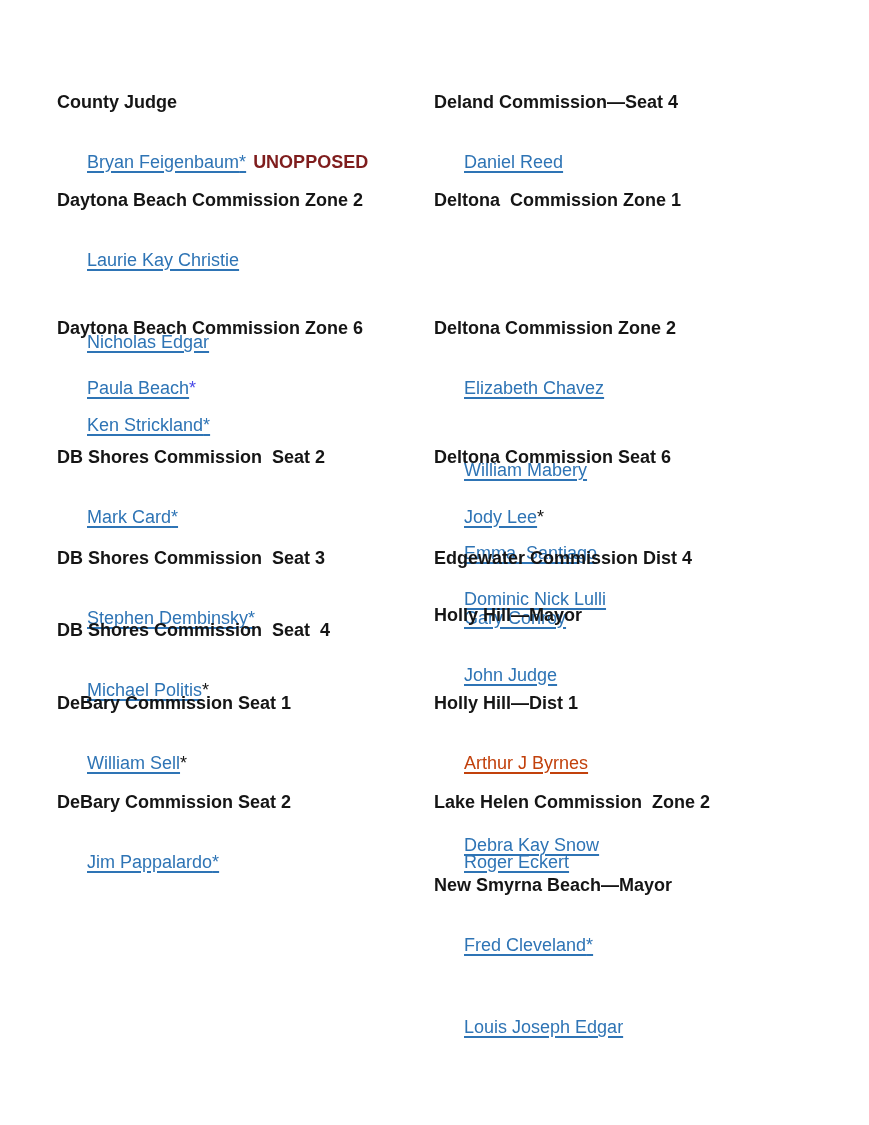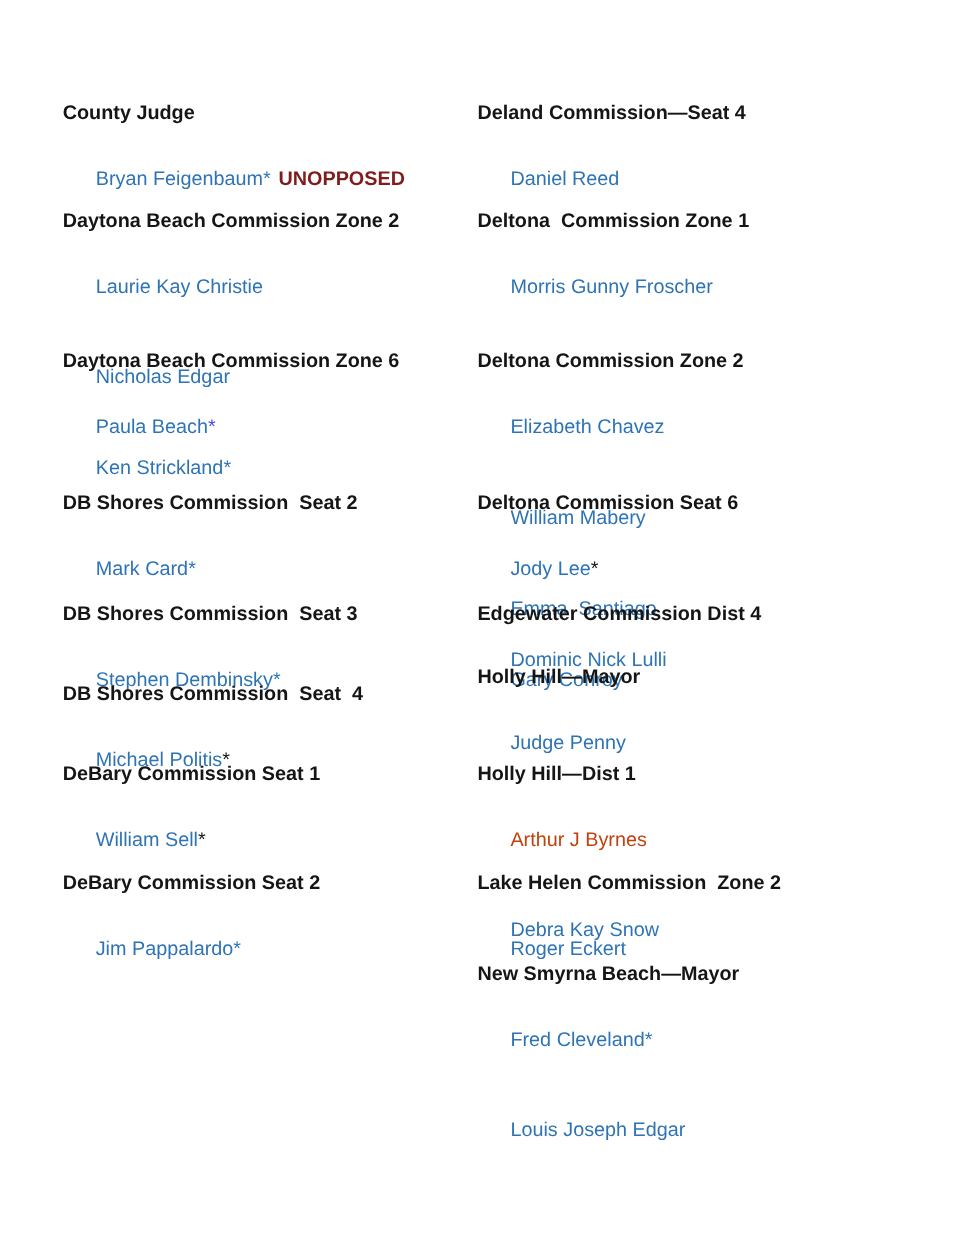--- a/index.html
+++ b/index.html
@@ -23,20 +23,21 @@
     margin: 0 0 8px 0;
   }
   .candidate {
     font-size: 18px;
     line-height: 27.5px;
     white-space: pre-wrap;
     color: #151515;
   }
   a.candidate-link {
     color: #2e74b5;
+    text-decoration: underline;
     text-decoration-thickness: 1.5px;
     text-underline-offset: 3px;
     cursor: pointer;
   }
   a.candidate-link.visited { color: #c2410c; }
   .ast-outside {
     font-size: 18px;
     text-decoration: none;
     display: inline;
   }
@@ -117,23 +118,20 @@
 
   <div class="race col-right" style="top:91px">
     <div class="race-title">Deland Commission—Seat 4</div>
     <div class="candidate">
       <a class="candidate-link"><span>Daniel Reed</span></a>
     </div>
   </div>
 
   <div class="race col-right" style="top:189px">
     <div class="race-title">Deltona  Commission Zone 1</div>
-    <div class="candidate" style="margin-top:3px">
-      <a class="candidate-link"><span>Morris Gunny Froscher</span></a>
-    </div>
   </div>
 
   <div class="race col-right" style="top:317px">
     <div class="race-title">Deltona Commission Zone 2</div>
     <div class="candidate">
       <a class="candidate-link"><span>Elizabeth Chavez</span></a>
     </div>
     <div class="candidate">
       <a class="candidate-link"><span>William Mabery</span></a>
     </div>
@@ -155,21 +153,21 @@
   <div class="race col-right" style="top:547px">
     <div class="race-title">Edgewater Commission Dist 4</div>
     <div class="candidate">
       <a class="candidate-link"><span>Gary Conroy</span></a>
     </div>
   </div>
 
   <div class="race col-right" style="top:604px">
     <div class="race-title">Holly Hill—Mayor</div>
     <div class="candidate">
-      <a class="candidate-link"><span>Judge Penny</span></a>
+      <a class="candidate-link"><span>John Judge</span></a>
     </div>
   </div>
 
   <div class="race col-right" style="top:692px">
     <div class="race-title">Holly Hill—Dist 1</div>
     <div class="candidate">
       <a class="candidate-link visited"><span>Arthur J Byrnes</span></a>
     </div>
     <div class="candidate">
       <a class="candidate-link"><span>Debra Kay Snow</span></a>

